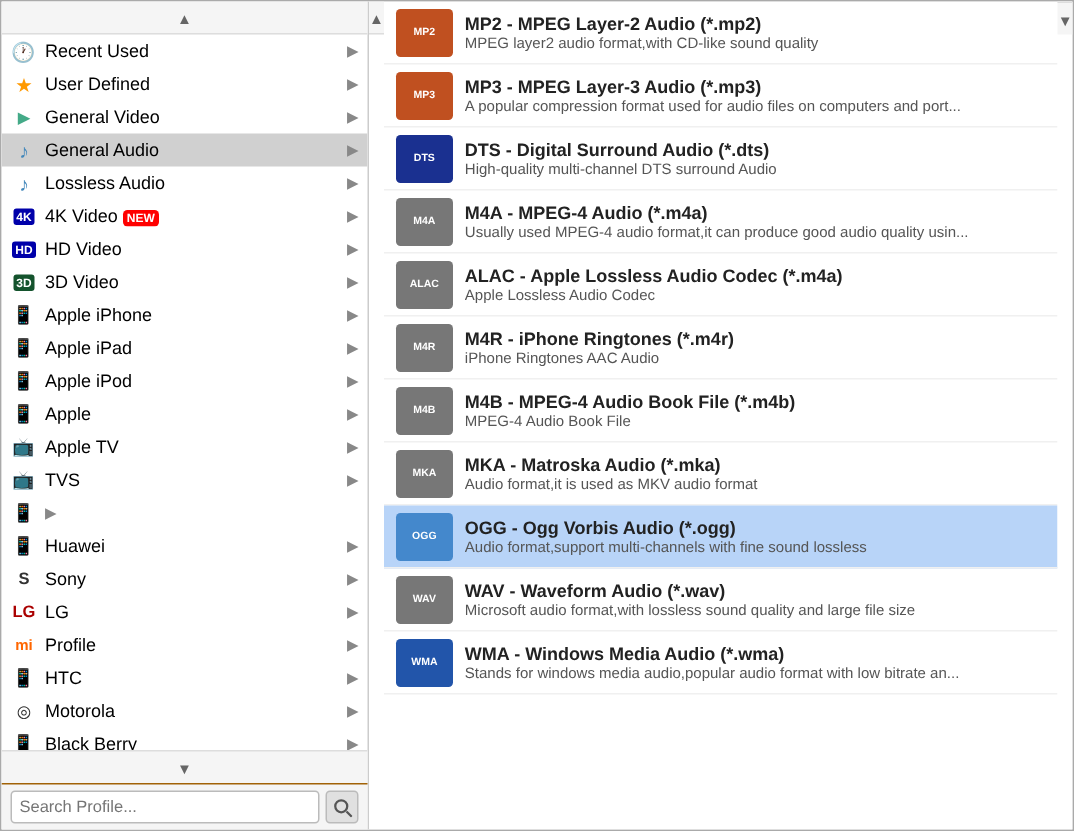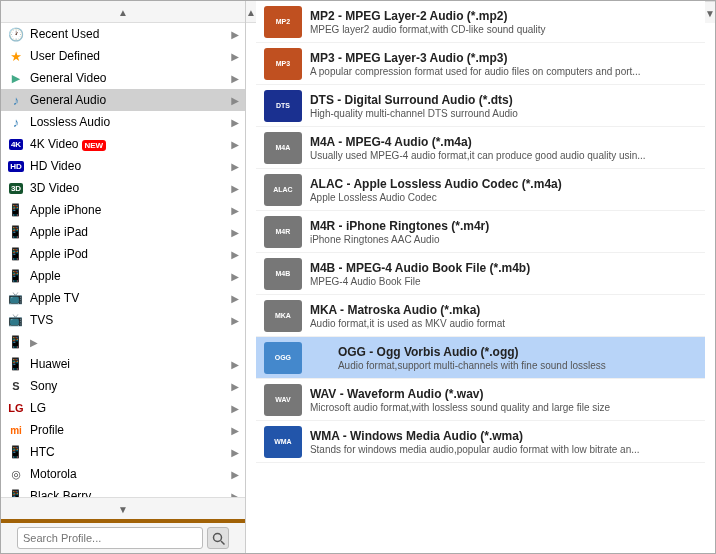--- a/index.html
+++ b/index.html
@@ -86,22 +86,22 @@
       display: flex;
       align-items: center;
       justify-content: center;
       border-top: 1px solid #ddd;
       background: #f5f5f5;
       cursor: pointer;
     }
     .search-bar {
       display: flex;
       align-items: flex-end;
-      padding: 4px 16px;
-      border-top: 4px solid #a16207;
+      padding: 4px 6px;
+      border-top: 1px solid #a16207;
       background: #f5f5f5;
       gap: 4px;
     }
     .search-input {
       flex: 1;
       border: 1px solid #bbb;
       border-radius: 3px;
       padding: 2px 5px;
       font-size: 11px;
       height: 22px;
@@ -143,21 +143,20 @@
       display: flex;
       align-items: center;
       padding: 4px 8px;
       cursor: pointer;
       min-height: 42px;
       border-bottom: 1px solid #f0f0f0;
       position: relative;
     }
     .right-item.active {
       background: #b8d4f8;
-      gap: 28px;
     }
     .right-item .fmt-icon {
       width: 38px;
       height: 32px;
       margin-right: 8px;
       flex-shrink: 0;
       display: flex;
       align-items: center;
       justify-content: center;
       font-size: 7px;

